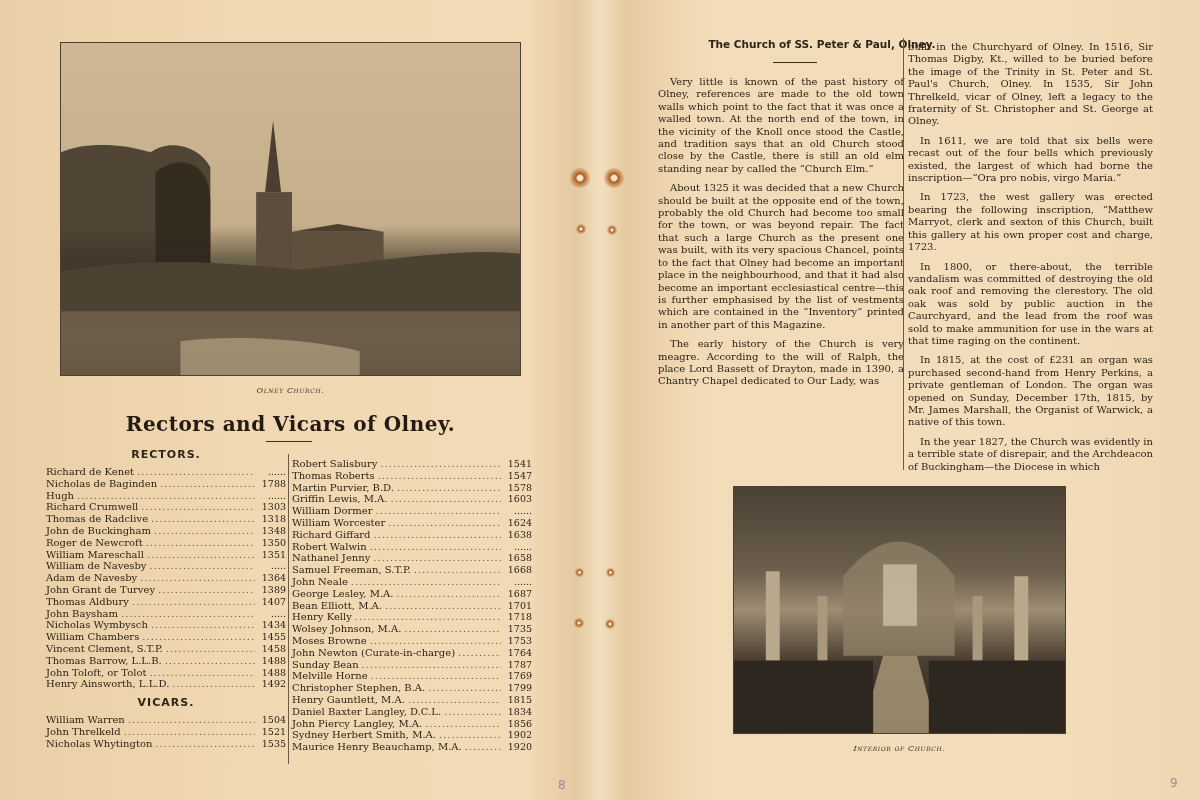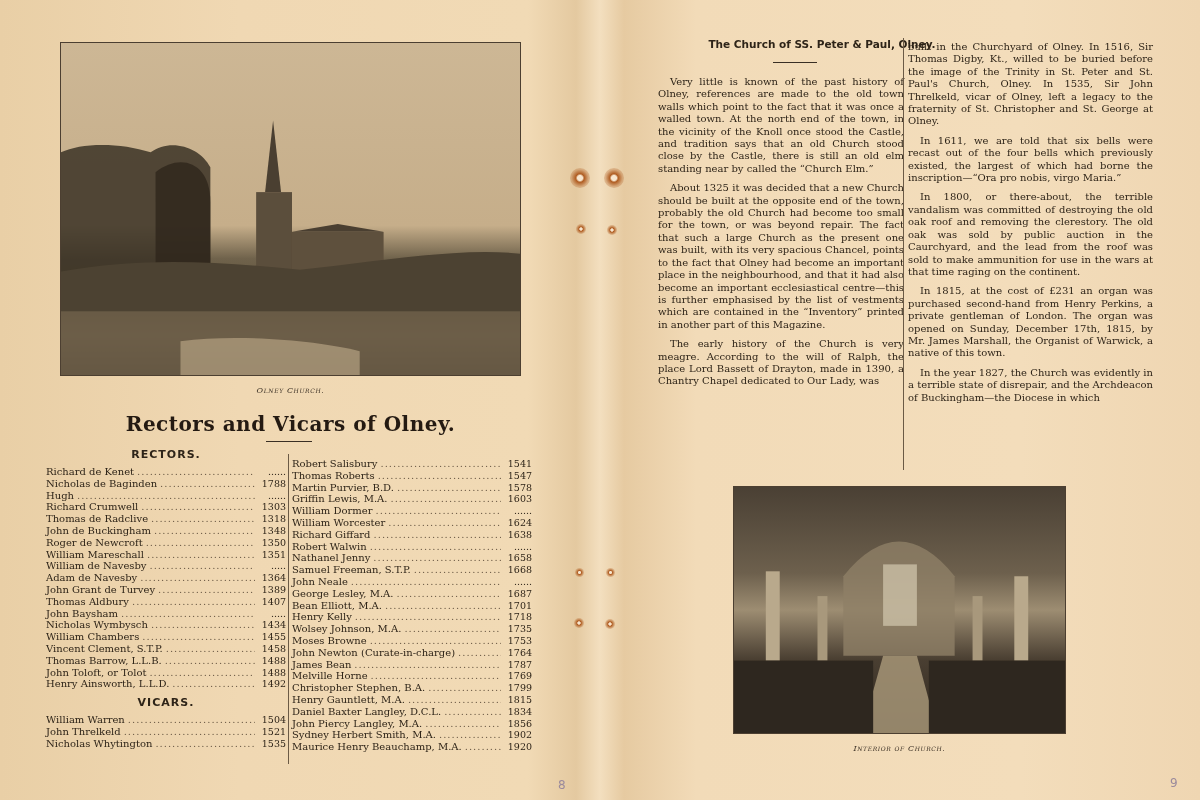--- a/index.html
+++ b/index.html
@@ -299,21 +299,21 @@
             <span class="name">Moses Browne</span>
             <span class="dots"></span>
             <span class="year">1753</span>
           </div>
           <div class="entry">
             <span class="name">John Newton (Curate-in-charge)</span>
             <span class="dots"></span>
             <span class="year">1764</span>
           </div>
           <div class="entry">
-            <span class="name">James Bean</span>
+            <span class="name">Sunday Bean</span>
             <span class="dots"></span>
             <span class="year">1787</span>
           </div>
           <div class="entry">
             <span class="name">Melville Horne</span>
             <span class="dots"></span>
             <span class="year">1769</span>
           </div>
           <div class="entry">
             <span class="name">Christopher Stephen, B.A.</span>
@@ -366,20 +366,21 @@
 
     <div class="text-col text-a">
       <p>Very little is known of the past history of Olney, references are made to the old town walls which point to the fact that it was once a walled town. At the north end of the town, in the vicinity of the Knoll once stood the Castle, and tradition says that an old Church stood close by the Castle, there is still an old elm standing near by called the “Church Elm.”</p>
       <p>About 1325 it was decided that a new Church should be built at the opposite end of the town, probably the old Church had become too small for the town, or was beyond repair. The fact that such a large Church as the present one was built, with its very spacious Chancel, points to the fact that Olney had become an important place in the neighbourhood, and that it had also become an important ecclesiastical centre—this is further emphasised by the list of vestments which are contained in the “Inventory” printed in another part of this Magazine.</p>
       <p>The early history of the Church is very meagre. According to the will of Ralph, the place Lord Bassett of Drayton, made in 1390, a Chantry Chapel dedicated to Our Lady, was</p>
     </div>
     <div class="text-divider"></div>
     <div class="text-col text-b">
       <p class="cont">built in the Churchyard of Olney. In 1516, Sir Thomas Digby, Kt., willed to be buried before the image of the Trinity in St. Peter and St. Paul's Church, Olney. In 1535, Sir John Threlkeld, vicar of Olney, left a legacy to the fraternity of St. Christopher and St. George at Olney.</p>
       <p>In 1611, we are told that six bells were recast out of the four bells which previously existed, the largest of which had borne the inscription—“Ora pro nobis, virgo Maria.”</p>
+      <p>In 1723, the west gallery was erected bearing the following inscription, “Matthew Marryot, clerk and sexton of this Church, built this gallery at his own proper cost and charge, 1723.</p>
       <p>In 1800, or there-about, the terrible vandalism was committed of destroying the old oak roof and removing the clerestory. The old oak was sold by public auction in the Caurchyard, and the lead from the roof was sold to make ammunition for use in the wars at that time raging on the continent.</p>
       <p>In 1815, at the cost of £231 an organ was purchased second-hand from Henry Perkins, a private gentleman of London. The organ was opened on Sunday, December 17th, 1815, by Mr. James Marshall, the Organist of Warwick, a native of this town.</p>
       <p>In the year 1827, the Church was evidently in a terrible state of disrepair, and the Archdeacon of Buckingham—the Diocese in which</p>
     </div>
 
     <div class="photo photo-interior">
       <svg viewBox="0 0 333 248" preserveAspectRatio="none">
         <path d="M110 170 L110 90 Q166 20 222 90 L222 170 Z" fill="#8e7f66" opacity="0.8"></path>
         <rect x="150" y="78" width="34" height="62" fill="#cbbfa6" opacity="0.8"></rect>
         <rect x="32" y="85" width="14" height="90" fill="#b9a98c"></rect>

